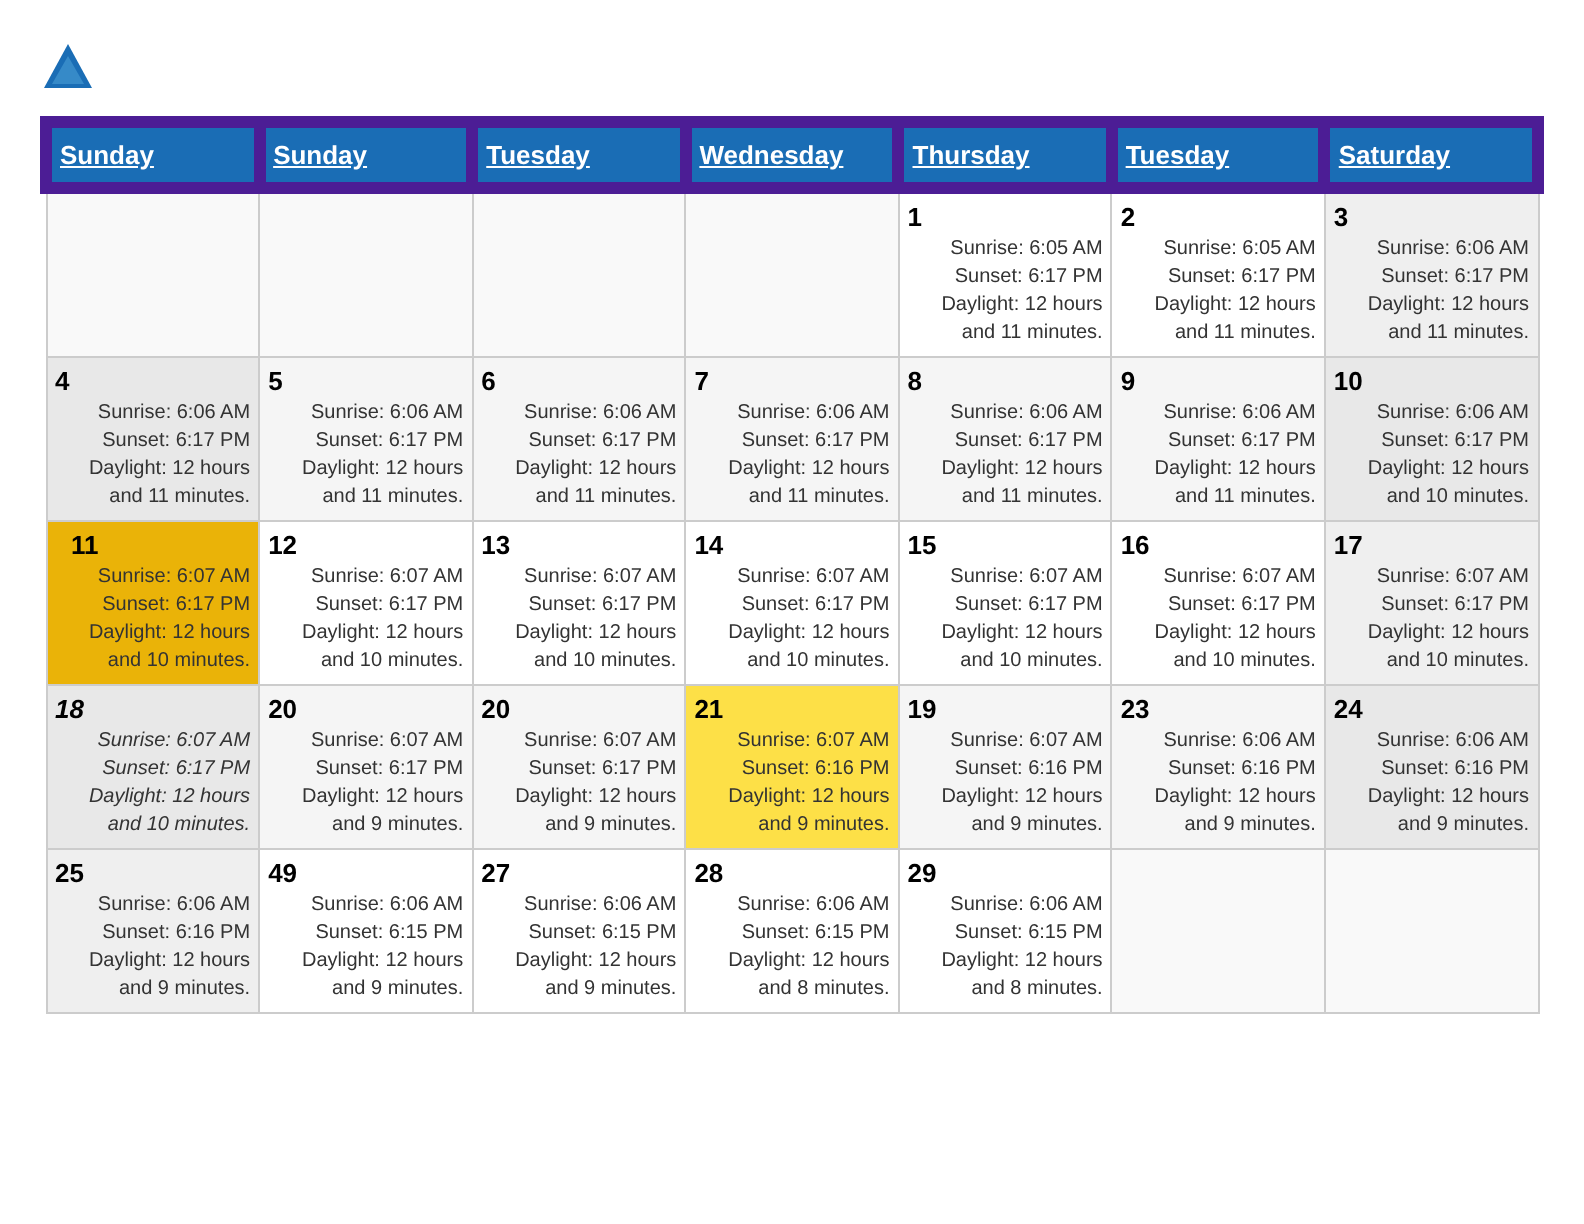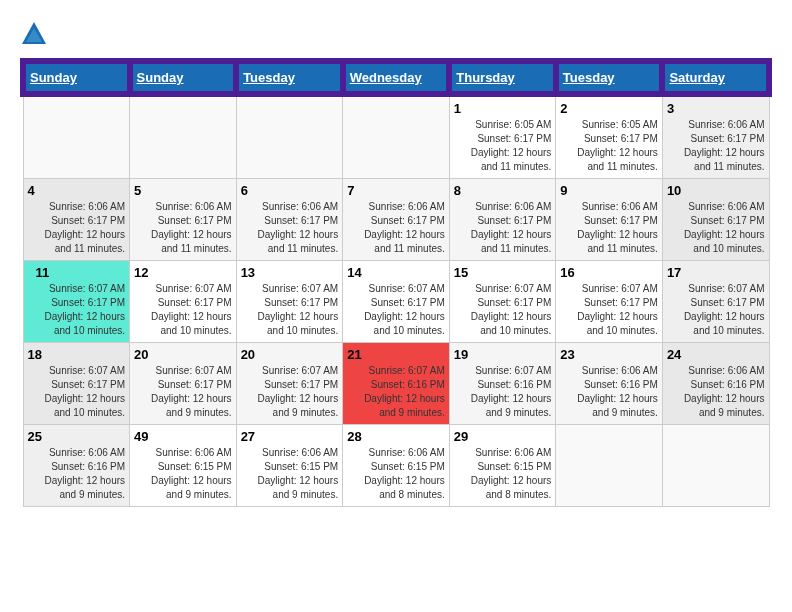--- a/index.html
+++ b/index.html
@@ -203,21 +203,21 @@
         </td>
         <td style="background: rgb(232, 232, 232);">
           <span class="day-num">10</span>
           <div class="day-info" style="white-space: pre-line;">Sunrise: 6:06 AM
 Sunset: 6:17 PM
 Daylight: 12 hours
 and 10 minutes.</div>
         </td>
       </tr>
       <tr>
-        <td style="background: #5eead4; padding-left: 12px;">
+        <td style="background: #eab308; padding-left: 12px;">
           <span class="day-num">11</span>
           <div class="day-info" style="white-space: pre-line;">Sunrise: 6:07 AM
 Sunset: 6:17 PM
 Daylight: 12 hours
 and 10 minutes.</div>
         </td>
         <td>
           <span class="day-num">12</span>
           <div class="day-info" style="white-space: pre-line;">Sunrise: 6:07 AM
 Sunset: 6:17 PM
@@ -254,42 +254,42 @@
         </td>
         <td style="background: rgb(239, 239, 239);">
           <span class="day-num">17</span>
           <div class="day-info" style="white-space: pre-line;">Sunrise: 6:07 AM
 Sunset: 6:17 PM
 Daylight: 12 hours
 and 10 minutes.</div>
         </td>
       </tr>
       <tr>
-        <td style="background: rgb(232, 232, 232);">
+        <td style="background: rgb(232, 232, 232); font-style: italic;">
           <span class="day-num">18</span>
           <div class="day-info" style="white-space: pre-line;">Sunrise: 6:07 AM
 Sunset: 6:17 PM
 Daylight: 12 hours
 and 10 minutes.</div>
         </td>
         <td style="background: rgb(245, 245, 245);">
           <span class="day-num">20</span>
           <div class="day-info" style="white-space: pre-line;">Sunrise: 6:07 AM
 Sunset: 6:17 PM
 Daylight: 12 hours
 and 9 minutes.</div>
         </td>
         <td style="background: rgb(245, 245, 245); margin-left: 47px;">
           <span class="day-num">20</span>
           <div class="day-info" style="white-space: pre-line;">Sunrise: 6:07 AM
 Sunset: 6:17 PM
 Daylight: 12 hours
 and 9 minutes.</div>
         </td>
-        <td style="background: #ef4444; margin-top: 24px;">
+        <td style="background: #fde047; margin-top: 24px;">
           <span class="day-num">21</span>
           <div class="day-info" style="white-space: pre-line;">Sunrise: 6:07 AM
 Sunset: 6:16 PM
 Daylight: 12 hours
 and 9 minutes.</div>
         </td>
         <td style="background: rgb(245, 245, 245);">
           <span class="day-num">19</span>
           <div class="day-info" style="white-space: pre-line;">Sunrise: 6:07 AM
 Sunset: 6:16 PM

